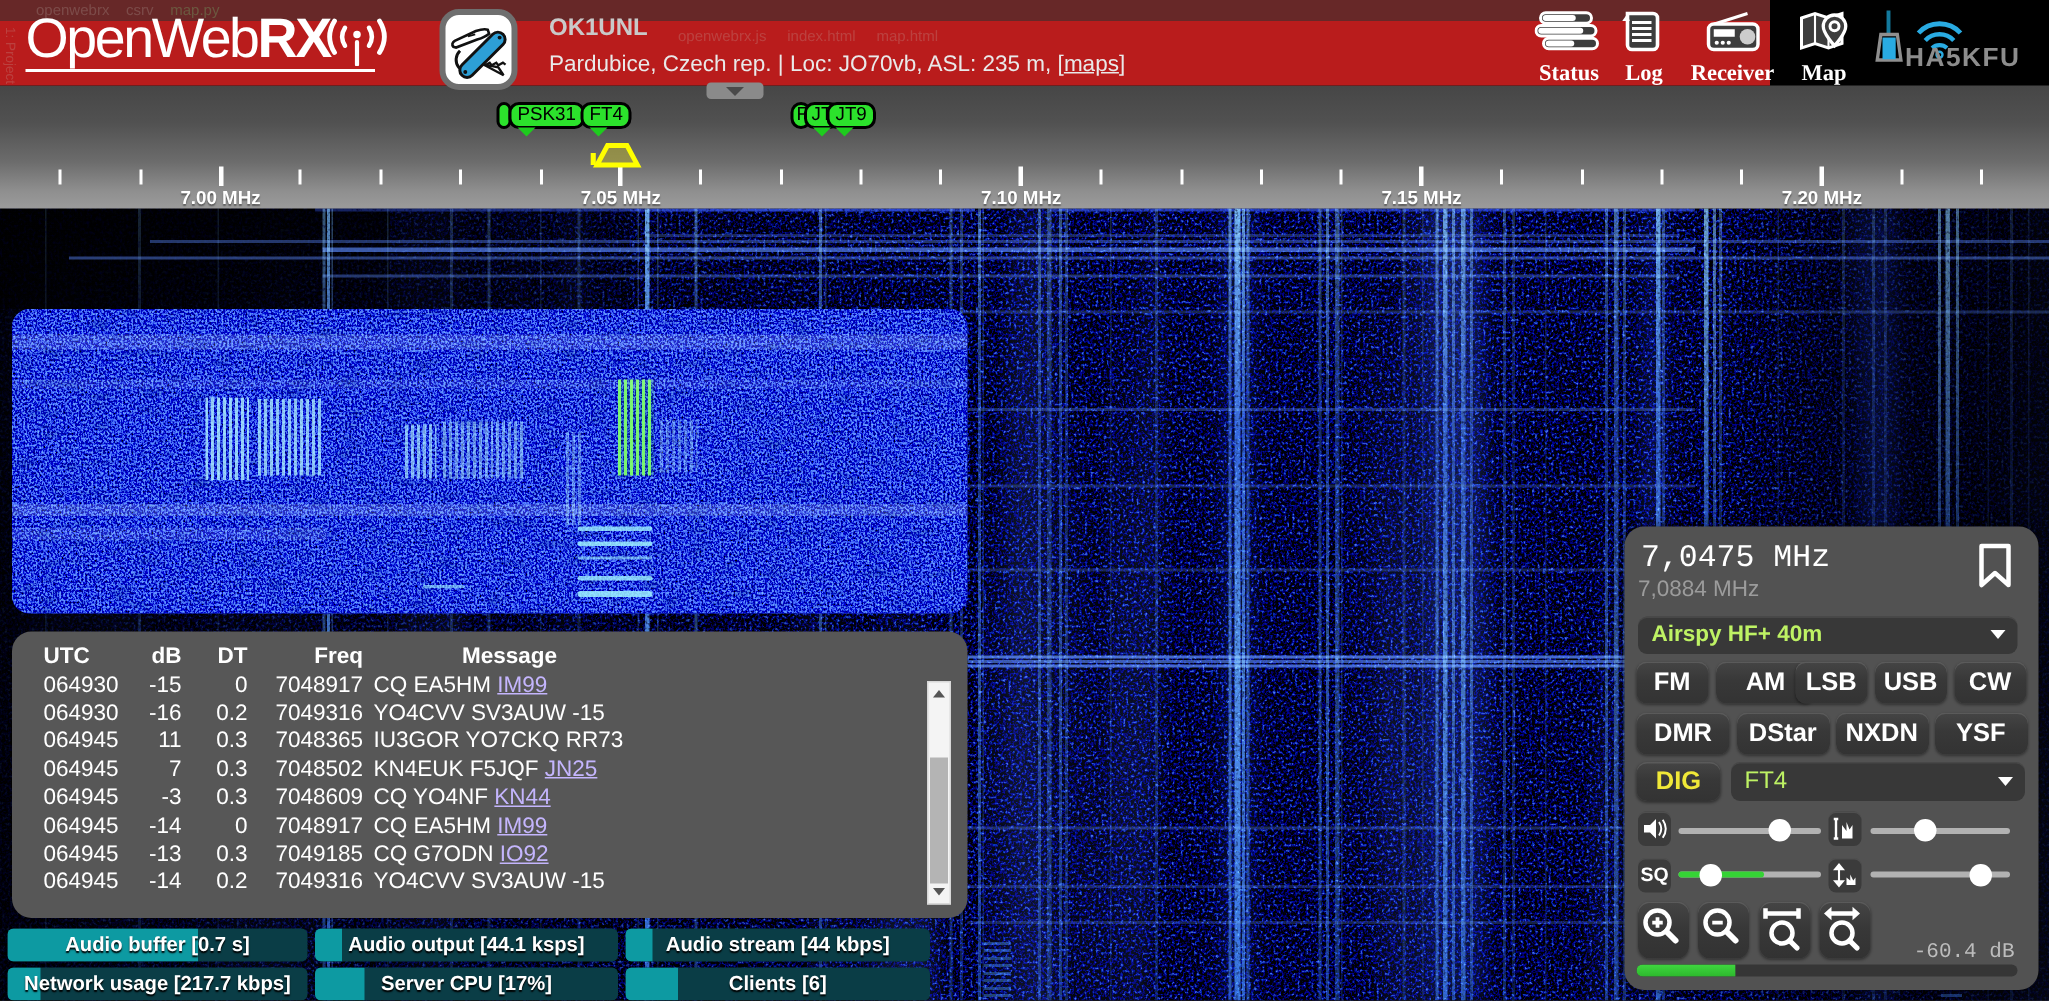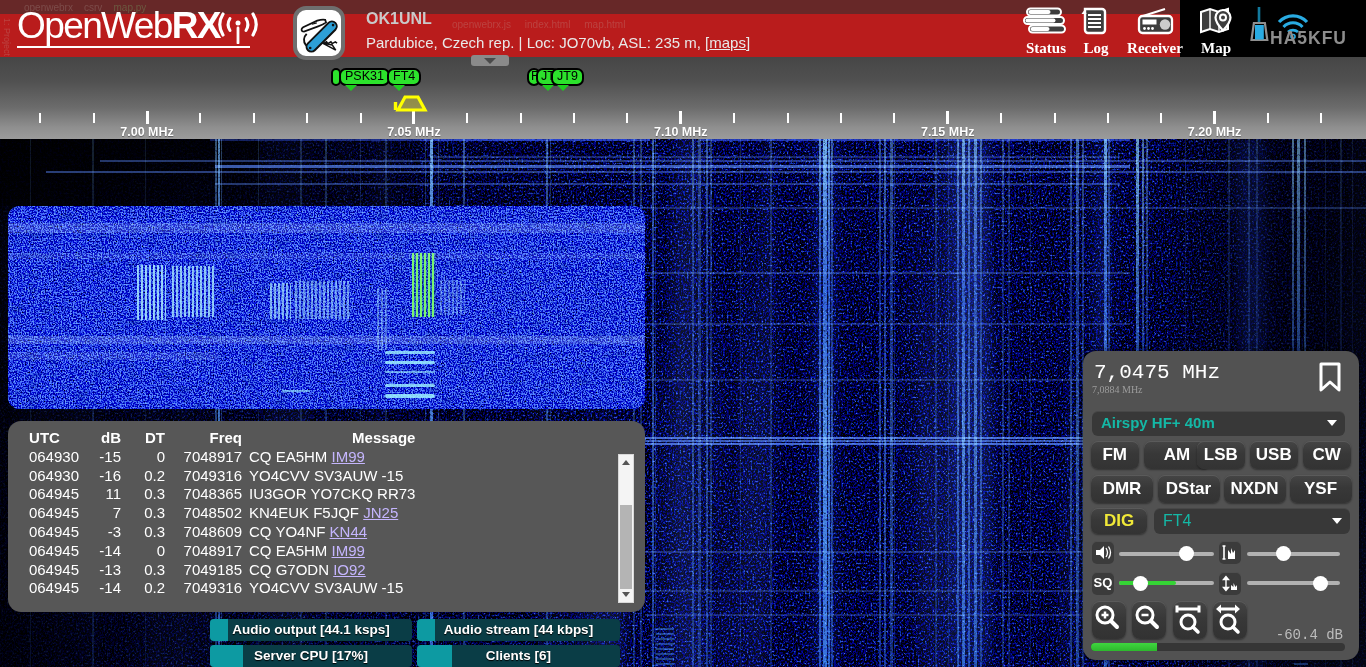--- a/index.html
+++ b/index.html
@@ -80,24 +80,24 @@
 .scell { position:absolute; height:22px; background:#0a3d46; border-radius:4px; overflow:hidden; z-index:3;
   text-align:center; color:#fff; font-size:13.5px; font-weight:700; line-height:21px; }
 .scell span { position:relative; z-index:2; text-shadow:0 1px 1px #000; }
 .sfill { position:absolute; left:0; top:0; bottom:0; background:#0d9aa2; z-index:1; }
 
 
 #panel { position:absolute; left:1083px; top:351px; width:276px; height:309px; background:#525252;
   border-radius:13px; z-index:4; box-shadow:0 0 8px rgba(0,0,0,0.6); }
 #freq { position:absolute; left:11px; top:10px; font-family:"Liberation Mono", monospace;
   font-size:21px; color:#fff; }
-#freq2 { position:absolute; left:9px; top:33px; font-family:Liberation Serif, serif;
-  font-size:10px; color:#9c9c9c; }
+#freq2 { position:absolute; left:9px; top:33px; font-family:Liberation Sans, sans-serif;
+  font-size:15px; color:#9c9c9c; }
 #bkm { position:absolute; left:233px; top:10px; }
-.sel { position:absolute; background:#383838; border-radius:6px; color:#14b8a6; font-size:15px; font-weight:700;
+.sel { position:absolute; background:#383838; border-radius:6px; color:#bef264; font-size:15px; font-weight:700;
   line-height:24px; padding-left:9px; box-shadow:inset 0 1px 0 rgba(255,255,255,0.08); }
 .sel .car { position:absolute; right:8px; top:9px; width:0; height:0; border-left:5px solid transparent;
   border-right:5px solid transparent; border-top:6px solid #fff; }
 .mbtn { position:absolute; height:28px; background:linear-gradient(180deg,#454545,#383838 45%,#333);
   border-radius:7px; color:#fff; font-size:17px; font-weight:700; text-align:center; line-height:27px;
   box-shadow:inset 0 1px 0 rgba(255,255,255,0.12), 0 1px 2px rgba(0,0,0,0.4); }
 .sqbtn { position:absolute; width:22px; height:23px; background:#3b3b3b; border-radius:5px;
   color:#fff; text-align:center; box-shadow:inset 0 1px 0 rgba(255,255,255,0.1); }
 .track { position:absolute; height:4px; background:#b2b2b2; border-radius:2px; }
 .thumbc { position:absolute; width:15px; height:15px; border-radius:50%; background:#fff; }
@@ -270,21 +270,21 @@
 </div>
 
 <div id="msgs">
 <table>
 <tbody>
           <tr>
             <th class="c1">UTC</th>
             <th class="c2">dB</th>
             <th class="c3">DT</th>
             <th class="c4">Freq</th>
-            <th class="c5" style="text-align:right;padding-left:22px">Message</th>
+            <th class="c5" style="text-align:center;padding-left:22px">Message</th>
           </tr>
 <tr>
             <td class="c1">064930</td>
             <td class="c2">-15</td>
             <td class="c3">0</td>
             <td class="c4">7048917</td>
             <td class="c5">CQ EA5HM <a>IM99</a></td>
           </tr>
 <tr>
             <td class="c1">064930</td>
@@ -341,24 +341,28 @@
   <div class="up" style="top:0">
           <div class="arr u"></div>
         </div>
   <div class="thumb"></div>
   <div class="dn" style="bottom:0">
           <div class="arr d"></div>
         </div>
 </div>
 </div>
 
+<div class="scell" style="left:5px;top:619px;width:200px;">
+<div class="sfill" style="width:127px"></div><span>Audio buffer [0.7 s]</span></div>
 <div class="scell" style="left:210px;top:619px;width:202px;">
 <div class="sfill" style="width:18px"></div><span>Audio output [44.1 ksps]</span></div>
 <div class="scell" style="left:417px;top:619px;width:203px;">
 <div class="sfill" style="width:18px"></div><span>Audio stream [44 kbps]</span></div>
+<div class="scell" style="left:5px;top:645px;width:200px;">
+<div class="sfill" style="width:22px"></div><span>Network usage [217.7 kbps]</span></div>
 <div class="scell" style="left:210px;top:645px;width:202px;">
 <div class="sfill" style="width:33px"></div><span>Server CPU [17%]</span></div>
 <div class="scell" style="left:417px;top:645px;width:203px;">
 <div class="sfill" style="width:35px"></div><span>Clients [6]</span></div>
 
 <div id="panel">
   <div id="freq">7,0475 MHz</div>
   <div id="freq2">7,0884 MHz</div>
   <svg id="bkm" width="28" height="32" viewBox="0 0 28 32">
     <path d="M5 3 h18 v26 l-9 -8 l-9 8 z" fill="none" stroke="#fff" stroke-width="3" stroke-linejoin="round"></path>

